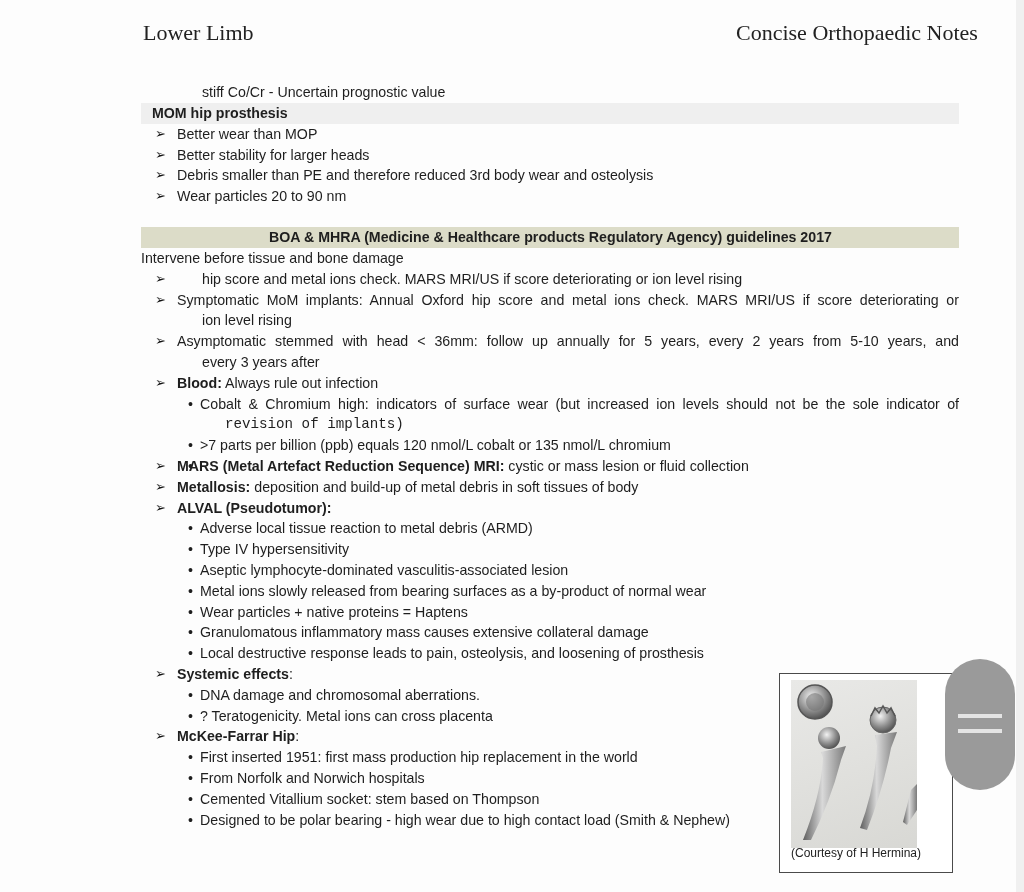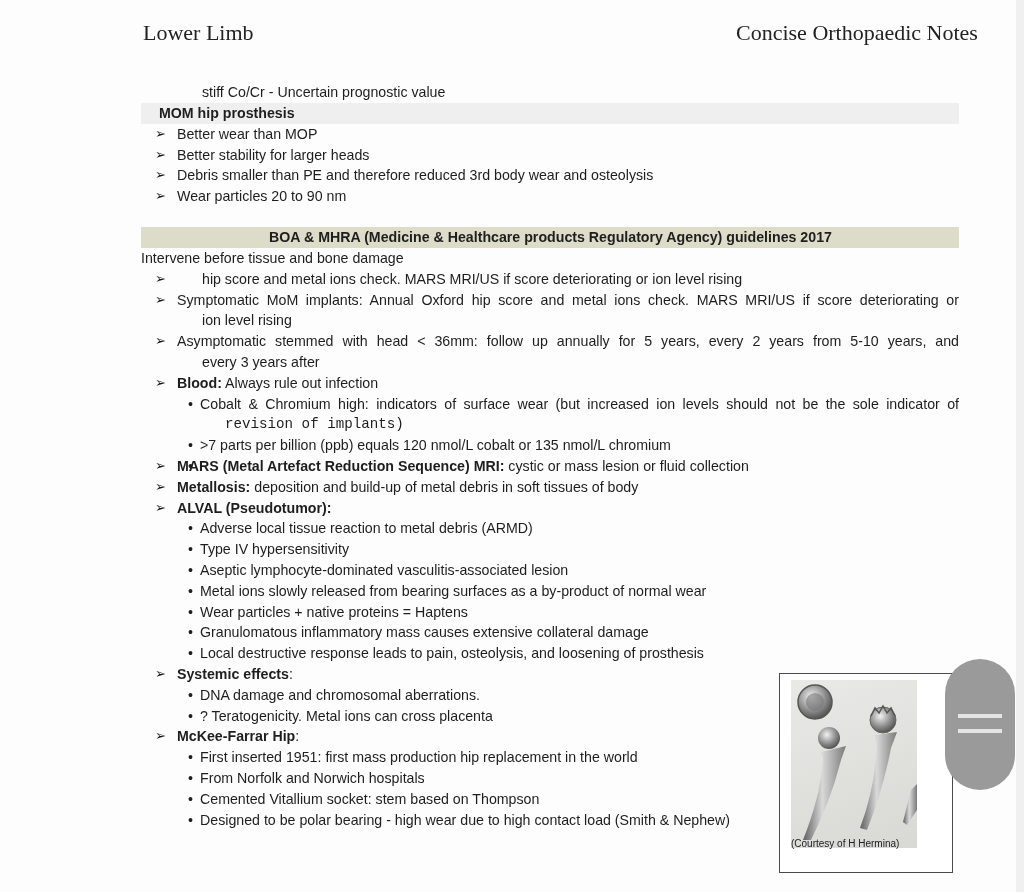--- a/index.html
+++ b/index.html
@@ -8,34 +8,34 @@
     background:#fdfdfd;
     font-family:"Liberation Sans", "DejaVu Sans", sans-serif;
     color:#1e1e1e;
   }
   .right-edge { position:absolute; top:0; right:0; width:8px; height:892px; background:#f0f0f0; }
   .hdr { position:absolute; top:20px; font-family:"Liberation Serif", "DejaVu Serif", serif; font-size:22px; color:#222; }
   .hdr.left { left:143px; }
   .hdr.right { left:736px; }
   .content { position:absolute; left:141px; top:82px; width:818px; font-size:14.2px; line-height:20.8px; }
   .line { white-space:nowrap; position:relative; }
-  .sec-grey { background:#efefef; font-weight:bold; padding-left:18px; height:21px; }
+  .sec-grey { background:#efefef; font-weight:bold; padding-left:11px; height:21px; }
   .sec-tan { background:#dcdcc8; font-weight:bold; padding-left:1px; height:21px;text-align:center; }
   .gap { height:20px; }
   .arrow { position:absolute; left:14px; top:0; font-size:13px; color:#111; }
   .ind1 { padding-left:36px; }
   .wrap1 { padding-left:61px; }
   .bul { position:relative; padding-left:59px; }
   .bul .dot { position:absolute; left:47px; top:0; }
   .wrapb { padding-left:84px;font-family:Liberation Mono, monospace; }
   .justify { white-space:normal; text-align:justify; text-align-last:justify; }
   b { font-weight:bold; }
   .figure { position:absolute; left:779px; top:673px; width:172px; height:198px; border:1.5px solid #4a4a4a; background:#fff; }
   .photo { position:absolute; left:11px; top:6px; width:126px; height:168px; background:linear-gradient(160deg,#e9e9e7,#d8d8d4); overflow:hidden; }
-  .caption { position:absolute; left:11px; top:164px; font-size:10px; color:#222; white-space:nowrap; }
+  .caption { position:absolute; left:11px; top:172px; font-size:12px; color:#222; white-space:nowrap; }
   .handle { position:absolute; left:945px; top:659px; width:70px; height:131px; background:#9a9a9a; border-radius:35px; }
   .handle .bar { position:absolute; left:13px; width:44px; height:4px; background:#e4e4e4; }
 </style>
 </head>
 <body>
 
 <div class="right-edge"></div>
 
 <div class="hdr left">Lower Limb</div>
 <div class="hdr right">Concise Orthopaedic Notes</div>

